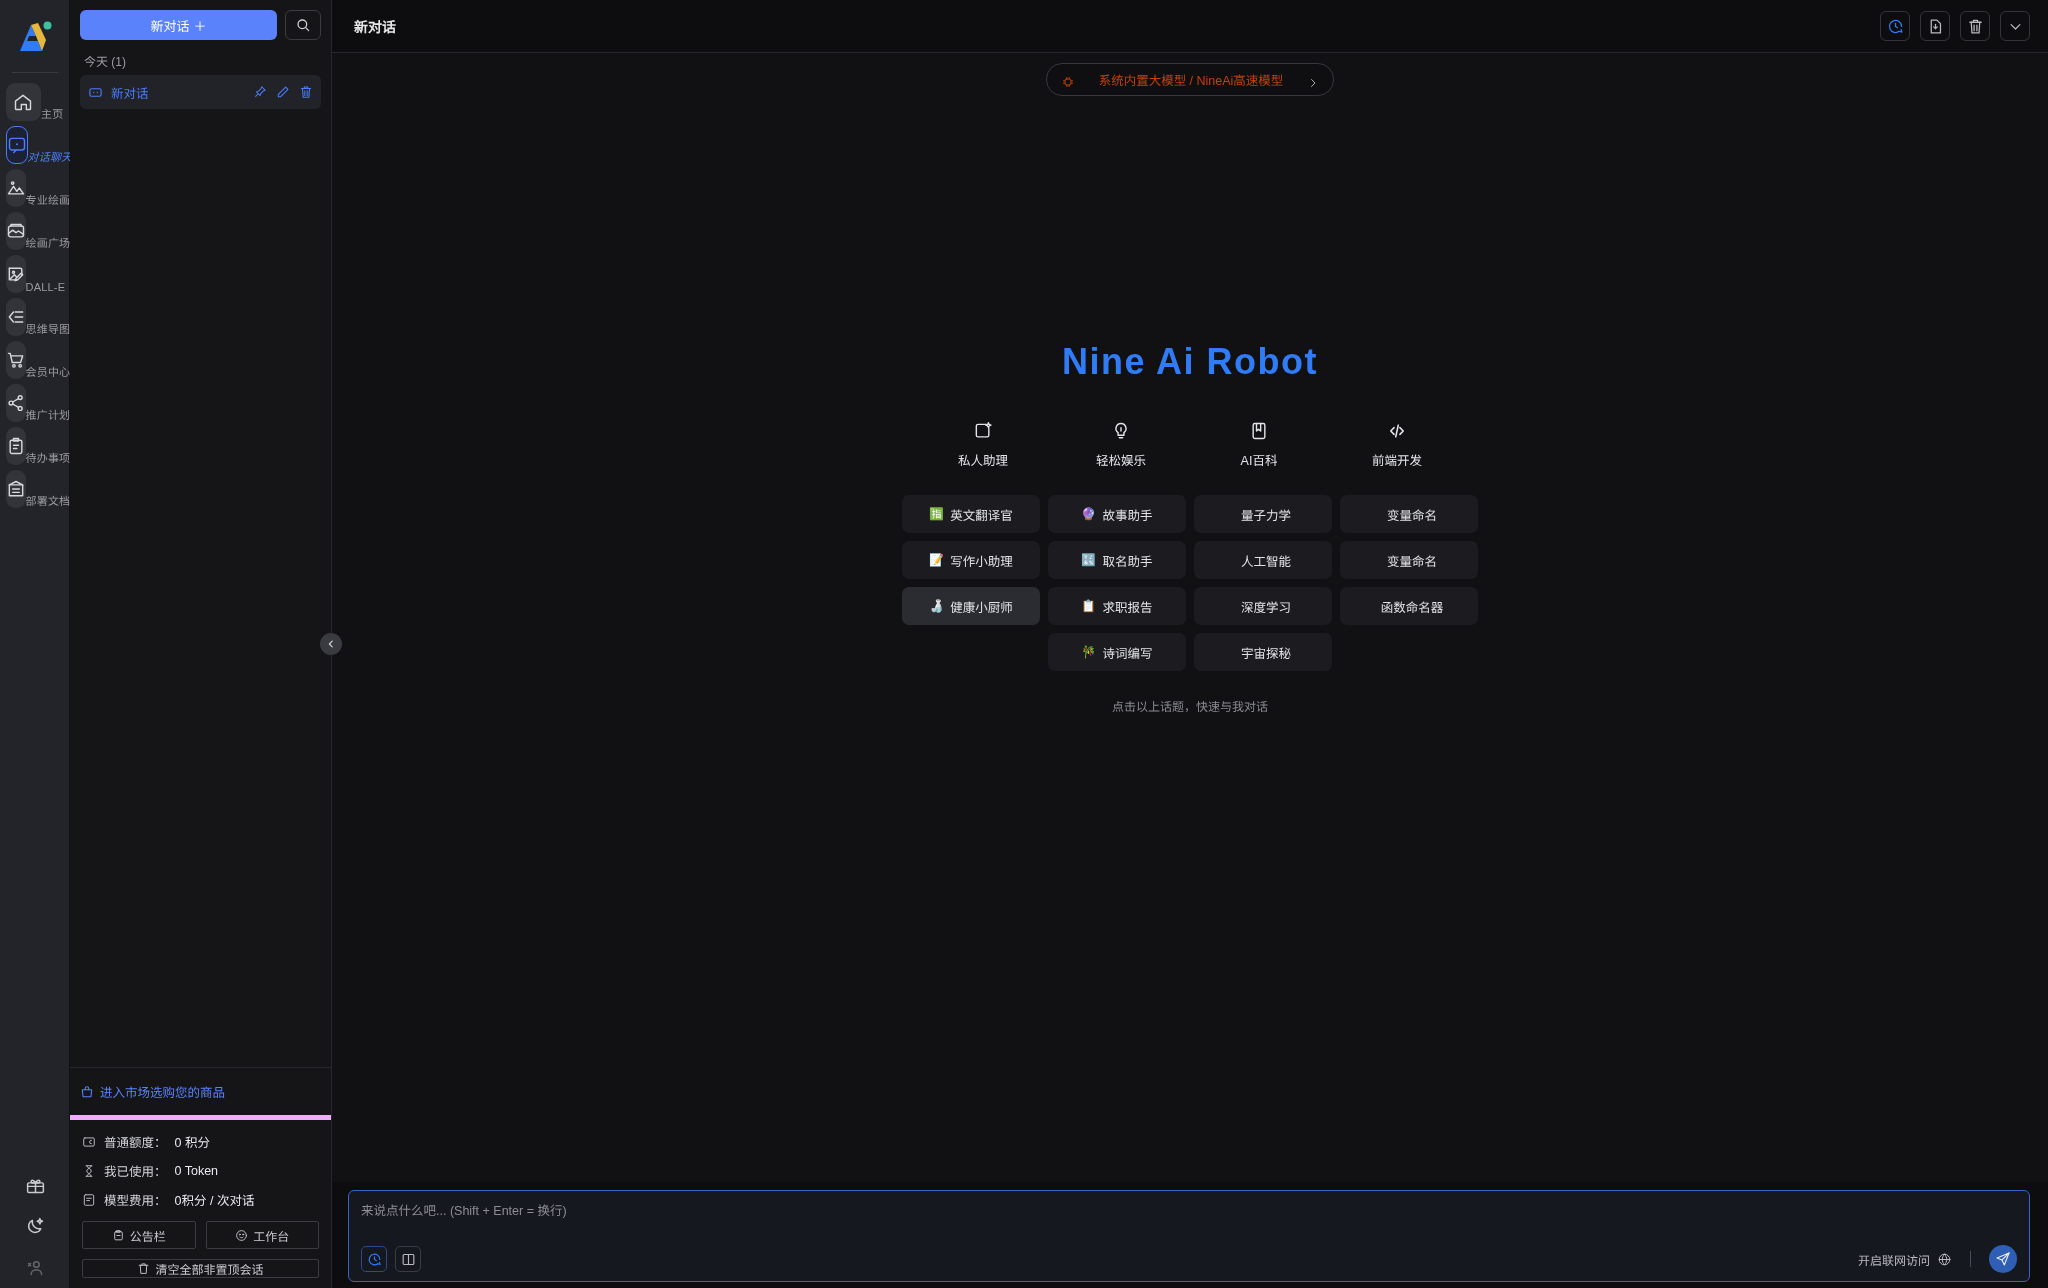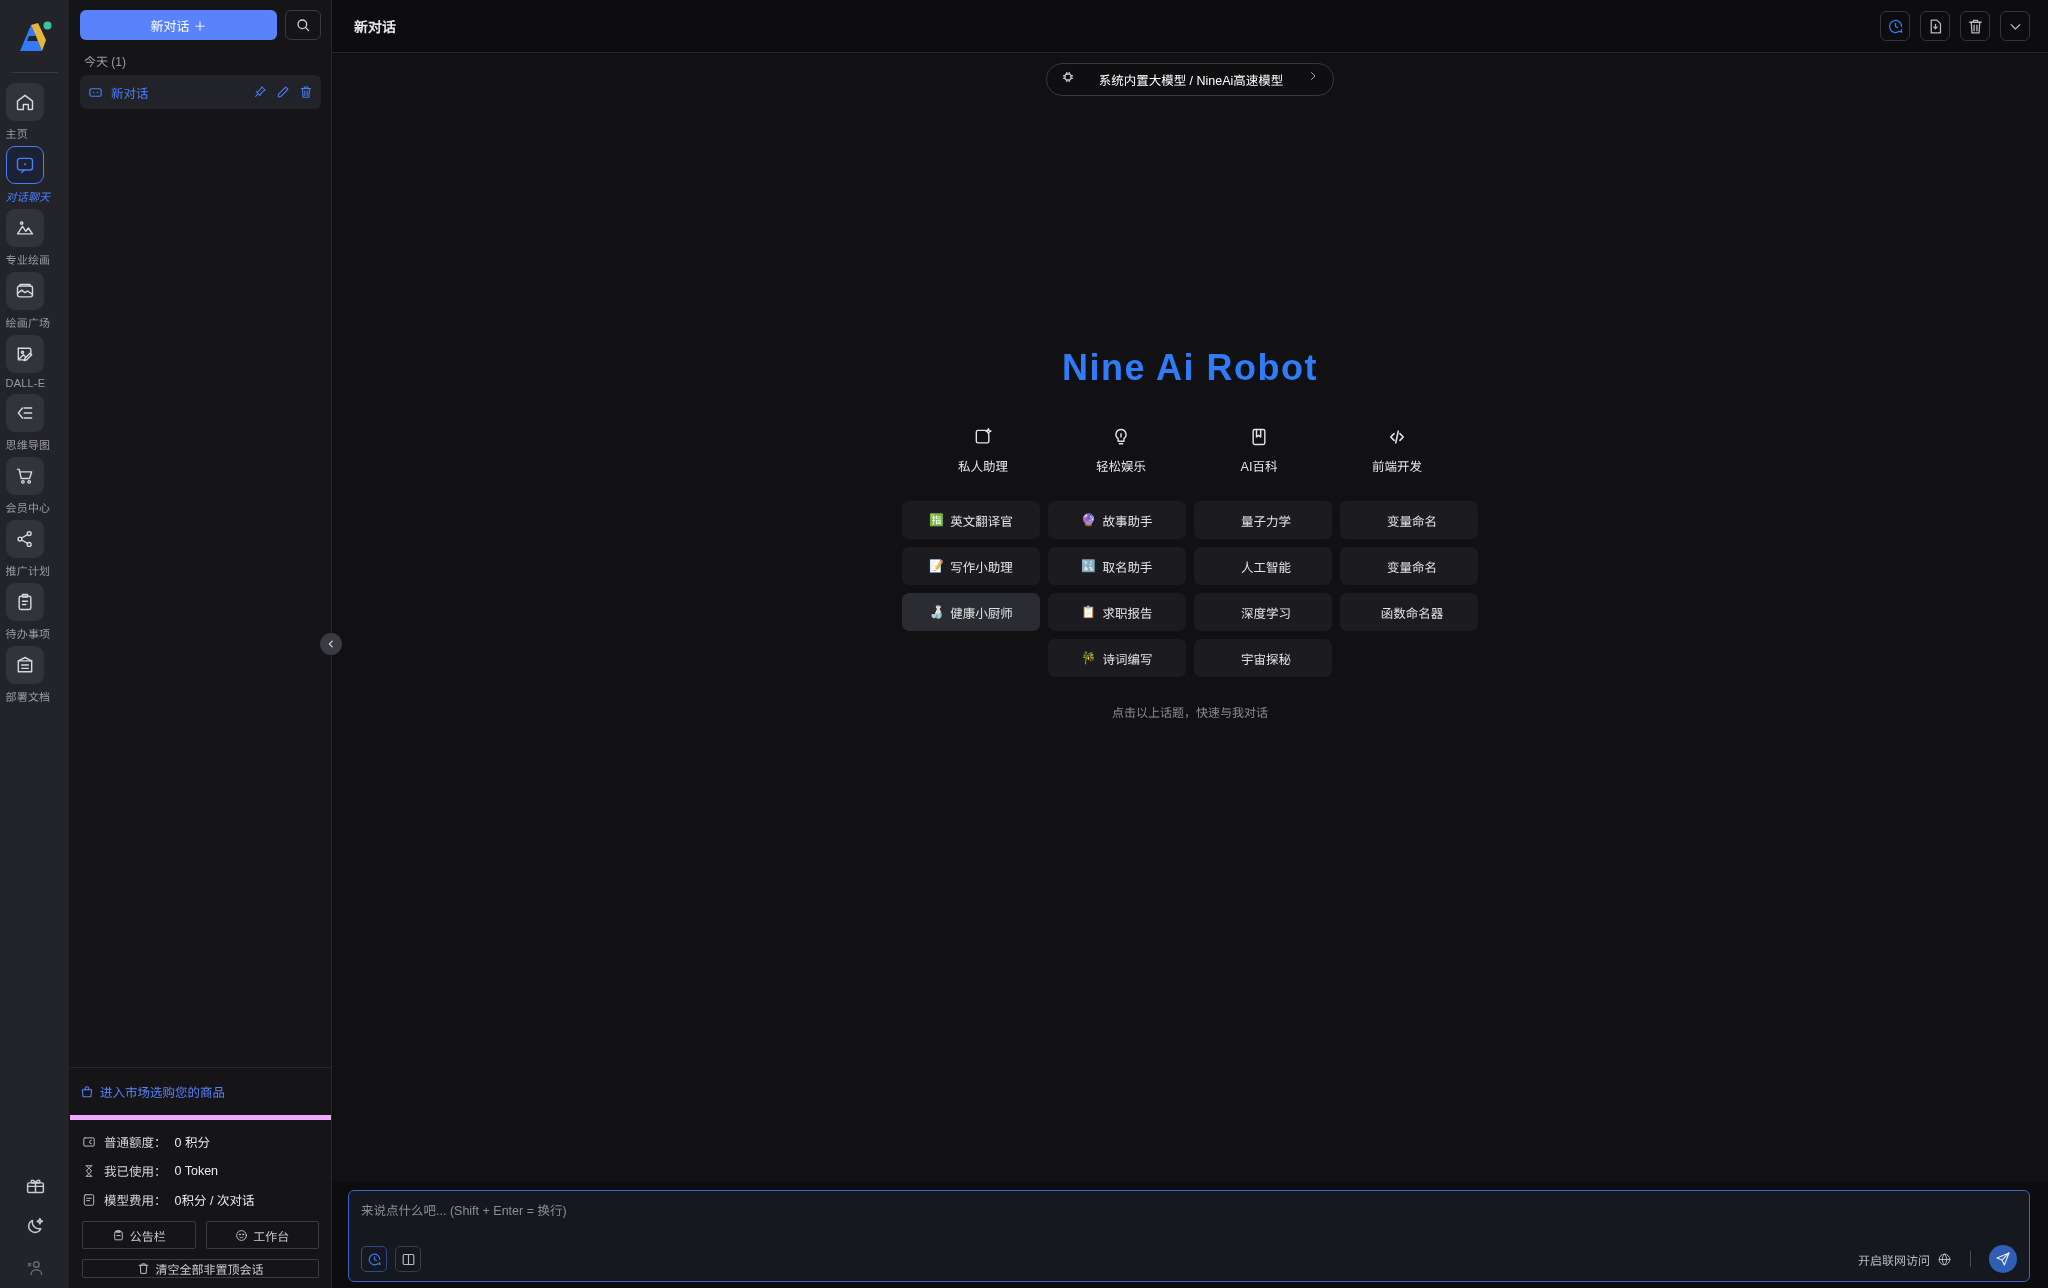--- a/index.html
+++ b/index.html
@@ -19,21 +19,21 @@
     background: #232429;
     display: flex; flex-direction: column; align-items: center;
     padding-top: 8px;
     position: relative;
     border-right: 1px solid #101014;
   }
   .logo { width: 46px; height: 46px; margin: 6px 0 8px 0; display:flex; align-items:center; justify-content:center;}
   .rail-div { width: 46px; height: 1px; background: #3a3b41; margin: 4px 0 10px 0; }
   .rail-items { display: flex; flex-direction: column; align-items: center; gap: 3px; }
   .rail-item {
-    width: 58px; display: flex; flex-direction: column; align-items: flex-start;
+    width: 58px; display: flex; flex-direction: row; align-items: flex-end;
     cursor: pointer; padding-bottom: 2px;
   }
   .rail-box {
     width: 38px; height: 38px; border-radius: 9px;
     background: #33343a;
     display: flex; align-items: center; justify-content: center;
     color: #d7d8dc;
   }
   .rail-item.active .rail-box {
     background: #1c2133; border: 1px solid #4a7dfb; color: #4a7dfb;
@@ -129,28 +129,28 @@
   .tb-btn {
     width: 30px; height: 30px; border: 1px solid #34353b; border-radius: 6px;
     background: transparent; display: flex; align-items: center; justify-content: center;
     color: #b9bac0; cursor: pointer;
   }
   .tb-btn.accent { color: #2f7cf6; }
 
   .chatarea { flex: 1; position: relative; overflow: hidden; background: #111114; }
   .model-pill-wrap { display: flex; justify-content: center; padding-top: 10px; }
   .model-pill {
-    display: inline-flex; align-items: flex-start; gap: 24px;
+    display: inline-flex; align-items: flex-end; gap: 24px;
     border: 1px solid #37383e; border-radius: 16px;
-    padding: 6px 14px; font-size: 12.5px; color: #ffffff; cursor: pointer;
+    padding: 6px 14px; font-size: 12.5px; color: #c2410c; cursor: pointer;
     background: #0f0f12;
   }
   .model-pill .chev { color: #a9aab0; font-size: 12px; }
 
-  .hero { position: absolute; left: 0; right: 0; top: 294px; display: flex; flex-direction: column; align-items: center; }
+  .hero { position: absolute; left: 0; right: 0; top: 288px; display: flex; flex-direction: column; align-items: center; }
   .hero-title {
     font-size: 36px; font-weight: bold; color: #2f7cf6; letter-spacing: 1.5px;
     margin-bottom: 38px;
   }
   .cats { display: flex; gap: 0; margin-bottom: 26px; }
   .cat { width: 138px; display: flex; flex-direction: column; align-items: center; gap: 9px; cursor: pointer; }
   .cat-icon { color: #e3e4e8; display: flex; }
   .cat-label { font-size: 12.5px; color: #e3e4e8; }
 
   .grid { display: grid; grid-template-columns: repeat(4, 138px); gap: 8px 8px; }

